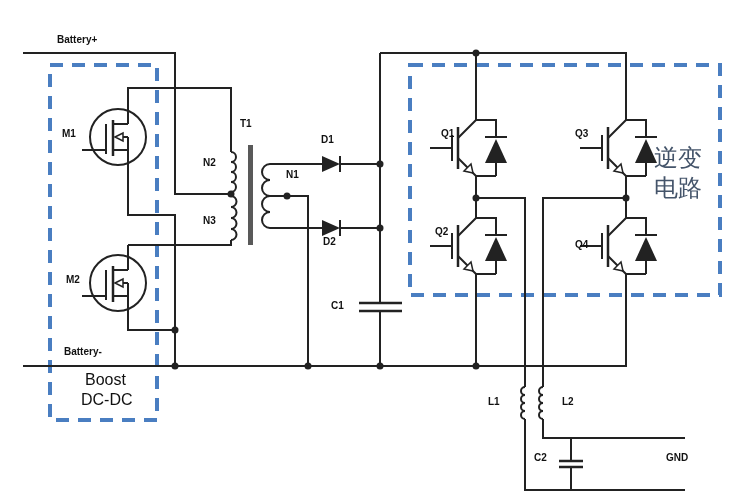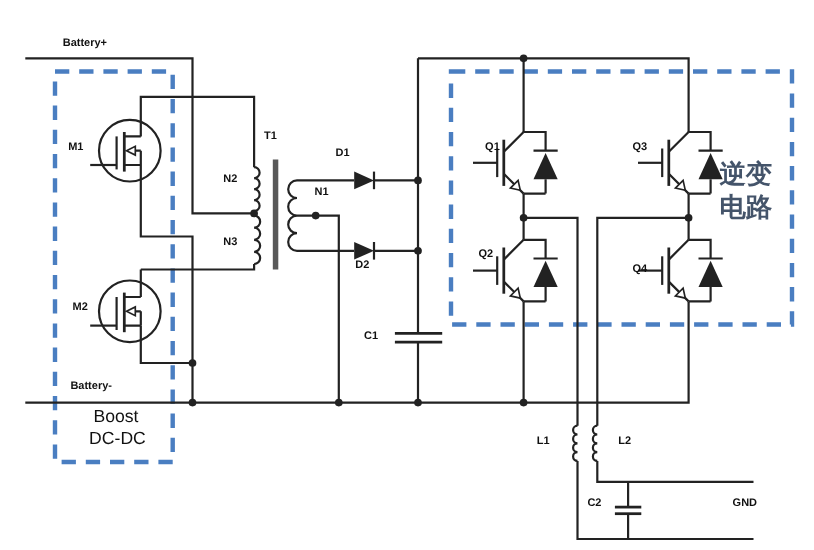--- a/index.html
+++ b/index.html
@@ -4,21 +4,21 @@
 <style>
   html,body{margin:0;padding:0;background:#fff;}
   #stage{position:relative;width:740px;height:500px;background:var(--bg,#fff);
          font-family:"Liberation Sans",sans-serif;overflow:hidden;}
   #stage svg{position:absolute;left:0;top:0;}
   .lbl{position:absolute;font-weight:bold;font-size:10px;color:var(--label,#111);
        white-space:nowrap;line-height:1;}
   .sec{position:absolute;font-weight:normal;font-size:16px;color:var(--label,#111);
        white-space:nowrap;line-height:1;}
   .cn{position:absolute;font-family:"DejaVu Serif",serif;font-size:24px;
-      color:var(--section,#44546a);white-space:nowrap;line-height:1;font-weight:bold;}
+      color:var(--section,#44546a);white-space:nowrap;line-height:1;}
   .wire{stroke:var(--wire,#222);stroke-width:2;fill:none;}
   .thick{stroke:var(--wire,#222);stroke-width:2.5;fill:none;}
   .plate{stroke:var(--wire,#222);stroke-width:2.5;fill:none;}
   .fillb{fill:var(--wire,#222);stroke:none;}
   .openarrow{fill:#fff;stroke:var(--wire,#222);stroke-width:1.5;}
   .dot{fill:var(--wire,#222);}
   .dash{stroke:var(--dash,#4a7ec1);stroke-width:4;fill:none;stroke-dasharray:13 9;}
   .core{fill:var(--core,#595959);stroke:none;}
 </style>
 </head>
@@ -179,21 +179,21 @@
 </svg>
 
 <span class="lbl" style="left:57px;top:35px">Battery+</span>
 <span class="lbl" style="left:64px;top:347px">Battery-</span>
 <span class="lbl" style="left:62px;top:129px">M1</span>
 <span class="lbl" style="left:66px;top:275px">M2</span>
 <span class="lbl" style="left:240px;top:119px">T1</span>
 <span class="lbl" style="left:203px;top:158px">N2</span>
 <span class="lbl" style="left:203px;top:216px">N3</span>
 <span class="lbl" style="left:286px;top:170px">N1</span>
-<span class="lbl" style="left:305px;top:135px">D1</span>
+<span class="lbl" style="left:321px;top:135px">D1</span>
 <span class="lbl" style="left:323px;top:237px">D2</span>
 <span class="lbl" style="left:331px;top:301px">C1</span>
 <span class="lbl" style="left:441px;top:129px">Q1</span>
 <span class="lbl" style="left:435px;top:227px">Q2</span>
 <span class="lbl" style="left:575px;top:129px">Q3</span>
 <span class="lbl" style="left:575px;top:240px">Q4</span>
 <span class="lbl" style="left:488px;top:397px">L1</span>
 <span class="lbl" style="left:562px;top:397px">L2</span>
 <span class="lbl" style="left:534px;top:453px">C2</span>
 <span class="lbl" style="left:666px;top:453px">GND</span>

